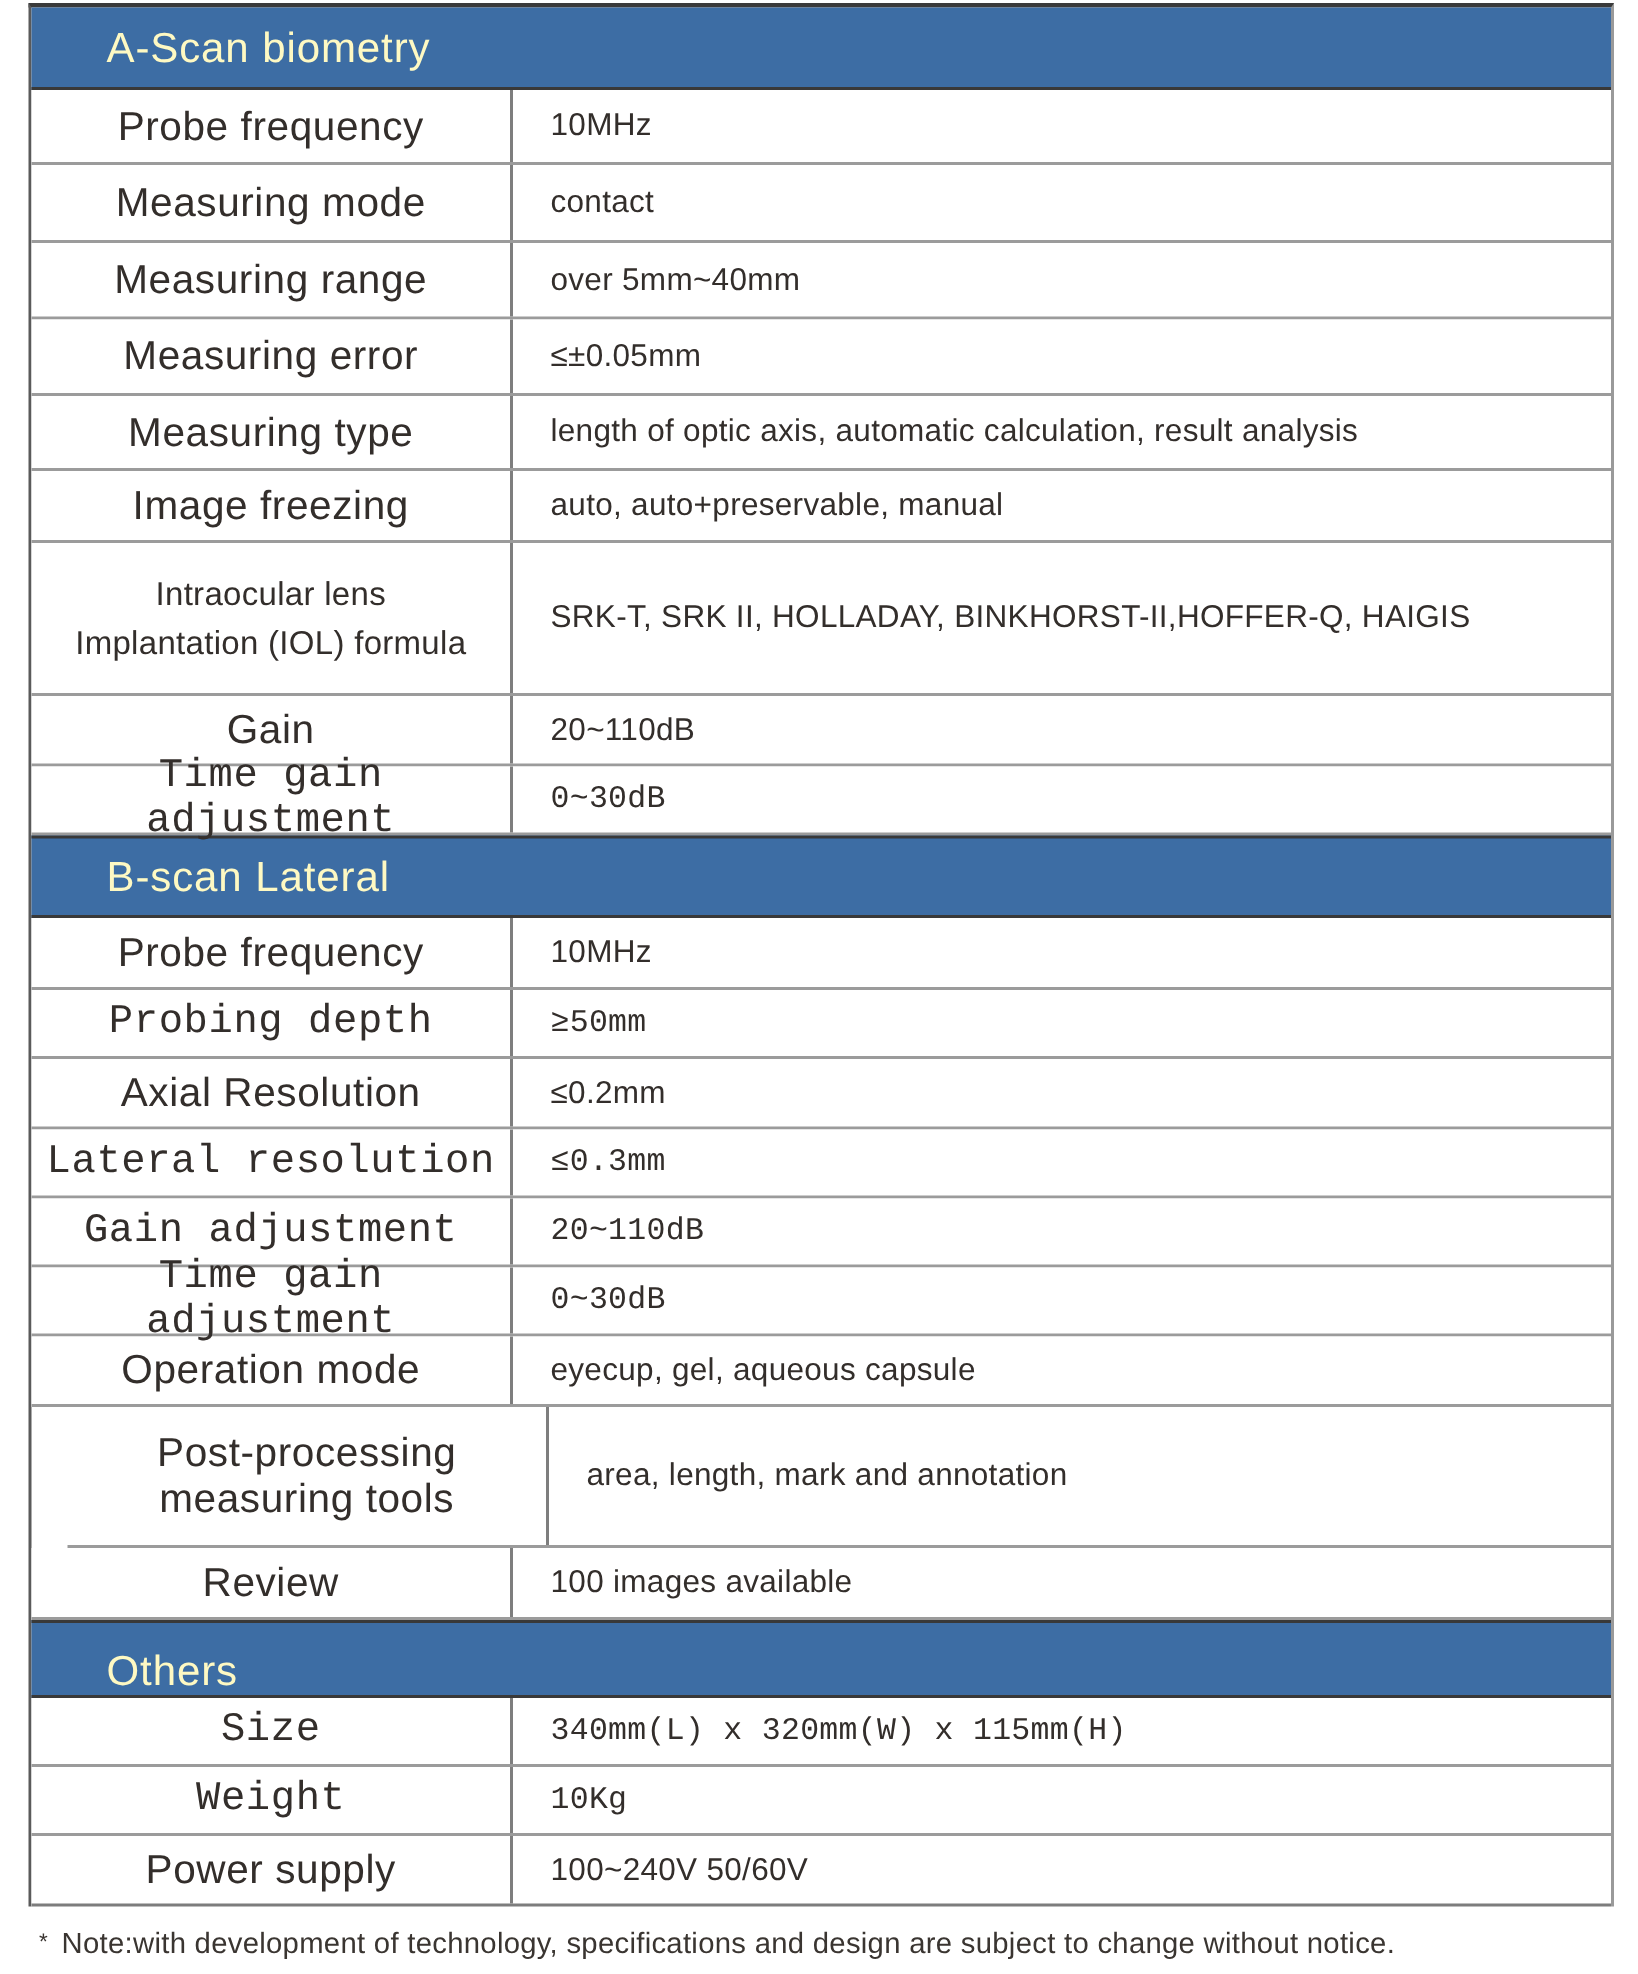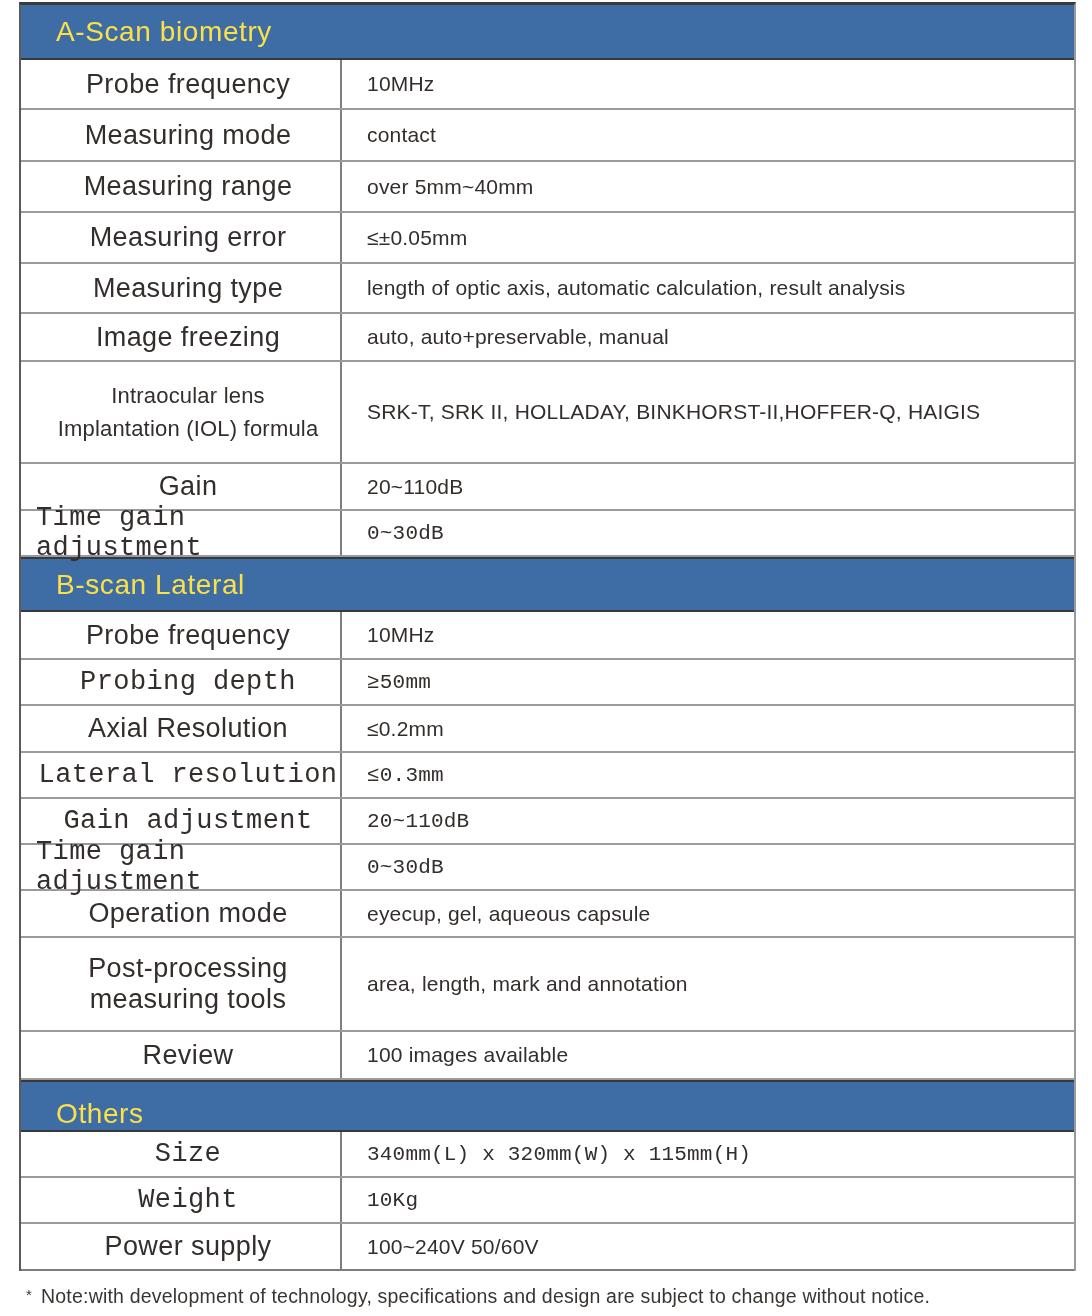--- a/index.html
+++ b/index.html
@@ -26,22 +26,22 @@
     border-right: 2px solid #9a9a9a;
     background: #ffffff;
   }
   .section-header {
     box-sizing: border-box;
     height: 55px;
     background: #3d6da4;
     border-bottom: 2px solid #393939;
     display: flex;
     align-items: center;
-    padding-left: 35px;
-    color: #fde047;
+    padding-left: 50px;
+    color: #fef9c3;
     font-size: 28px;
     letter-spacing: 0.6px;
   }
   .section-header.mid {
     border-top: 2px solid #393939;
   }
   .row {
     display: flex;
     box-sizing: border-box;
     border-bottom: 2px solid #9b9b9b;
@@ -51,44 +51,43 @@
     border-bottom: 2px solid #7d7d7d;
   }
   .cell { box-sizing: border-box; }
   .label {
     width: 321px;
     border-right: 2px solid #7e7e7e;
     display: flex;
     flex-direction: column;
     align-items: center;
     justify-content: center;
-    text-align: left;
+    text-align: center;
     font-size: 27px;
     letter-spacing: 0.4px;
     color: #332e2b;
-    padding-left: 15px;
   }
   .label.small {
     font-size: 22px;
     line-height: 1.5;
     letter-spacing: 0.2px;
   }
   .value {
     flex: 1;
     display: flex;
     align-items: center;
     padding-left: 25px;
     padding-right: 10px;
     font-size: 21px;
     letter-spacing: 0.2px;
     color: #332e2b;
   }
   .h46 { height: 46px; font-family: Liberation Mono, monospace; } .h47 { height: 47px; } .h48 { height: 48px; }
   .h50 { height: 50px; } .h51 { height: 51px; } .h52 { height: 52px; }
-  .h94 { height: 94px; } .h102 { height: 102px; }
+  .h94 { height: 94px; margin-left: 24px; } .h102 { height: 102px; }
   .hdr52 { height: 52px; align-items: flex-end; }
   .note {
     position: absolute;
     left: 26px;
     top: 1285px;
     font-size: 19.5px;
     letter-spacing: 0.2px;
     color: #3a3531;
     white-space: nowrap;
   }

